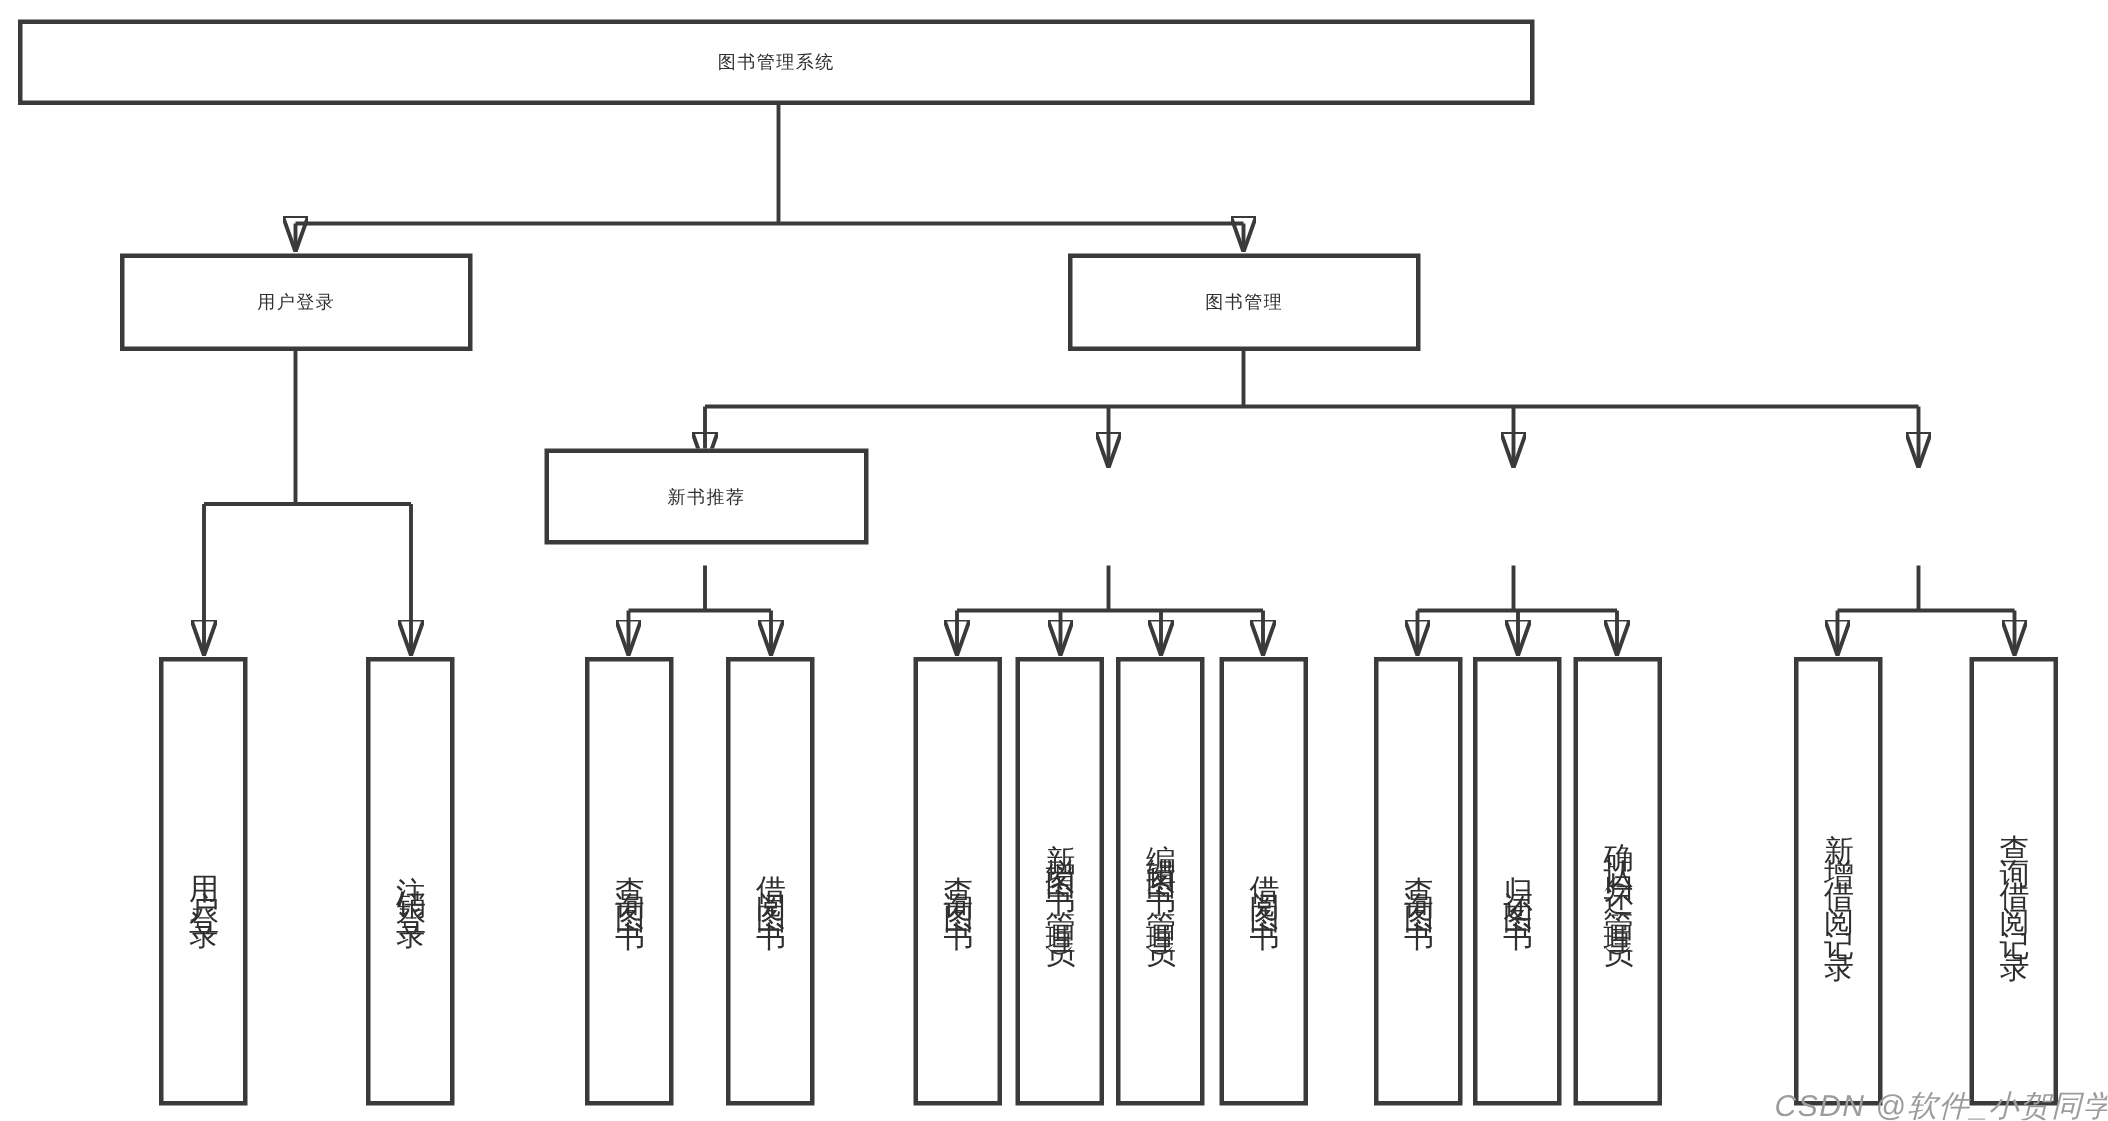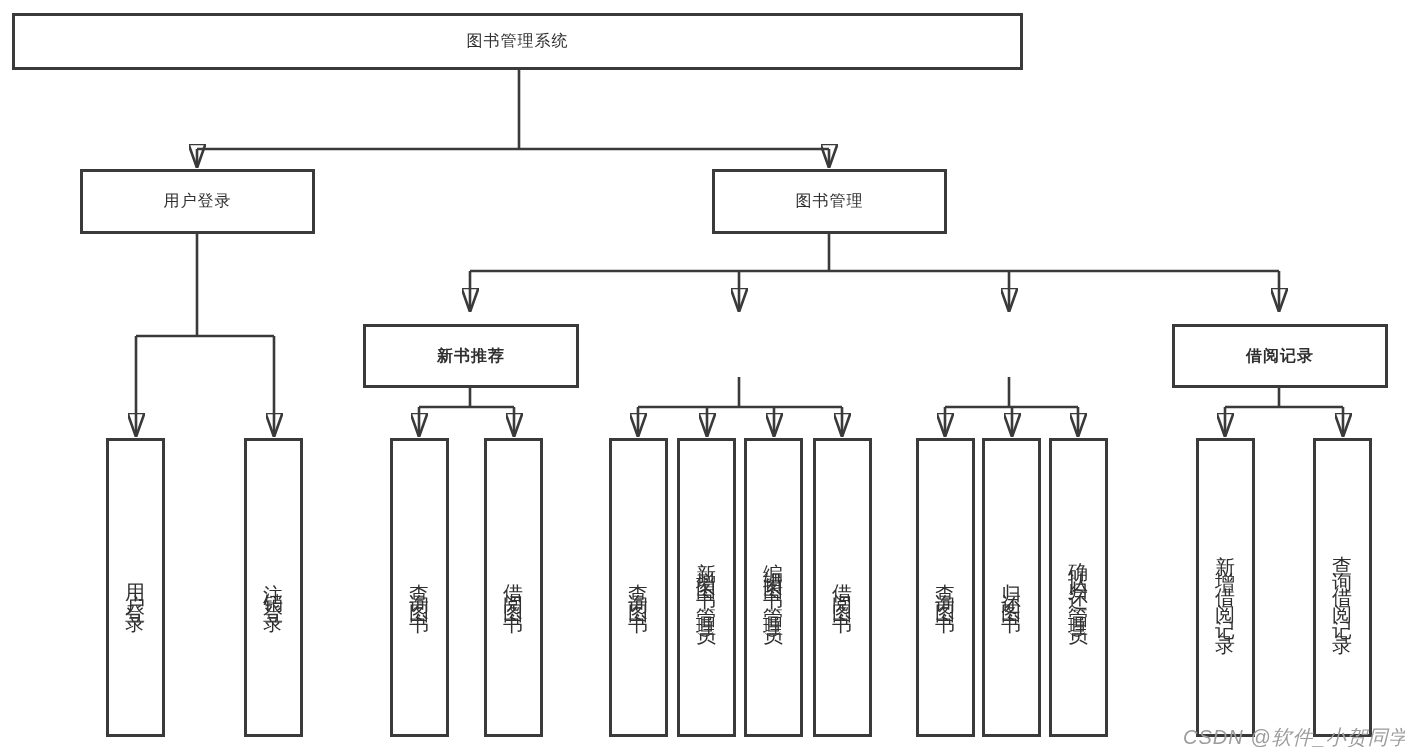--- a/index.html
+++ b/index.html
@@ -11,26 +11,26 @@
   html,body{margin:0;padding:0;background:var(--bg);}
   body{font-family:"Liberation Sans","DejaVu Sans",sans-serif;}
   .canvas{
     position:relative;width:1405px;height:747px;background:var(--bg);overflow:hidden;
   }
   .wires{position:absolute;left:0;top:0;width:1405px;height:747px;z-index:1;}
   .wires path,.wires line{stroke:var(--line);stroke-width:2.6;fill:none;}
   .box{
     position:absolute;z-index:2;box-sizing:border-box;background:#fff;
     border:3px solid var(--line);display:flex;align-items:center;justify-content:center;
-    color:var(--text);font-size:16px;letter-spacing:1px;
+    color:var(--text);font-size:12px;letter-spacing:1px;
   }
   .root {left:12px;  top:13px;  width:1011px;height:57px;}
   .l2a  {left:80px;  top:169px; width:235px; height:65px;}
   .l2b  {left:712px; top:169px; width:235px; height:65px;}
-  .l3   {top:324px;  height:64px;width:216px;font-weight:bold;}
+  .l3   {top:299px;  height:64px;width:216px;}
   .l3a  {left:363px;}
   .l3b  {left:632px;}
   .l3c  {left:902px;}
   .l3d  {left:1172px;}
   .leaf{
     position:absolute;z-index:2;box-sizing:border-box;background:#fff;
     border:3px solid var(--line);top:438px;width:59px;height:299px;
     display:flex;align-items:center;justify-content:center;
   }
   .vtext{
@@ -108,23 +108,20 @@
   <div class="box l2a">
     <span>用户登录</span>
   </div>
   <div class="box l2b">
     <span>图书管理</span>
   </div>
 
   <div class="box l3 l3a">
     <span>新书推荐</span>
   </div>
-  <div class="box l3 l3d">
-    <span>借阅记录</span>
-  </div>
 
   <div class="leaf p0">
     <span class="vtext">用户登录</span>
   </div>
   <div class="leaf p1">
     <span class="vtext">注销登录</span>
   </div>
   <div class="leaf p2">
     <span class="vtext">查询图书</span>
   </div>

